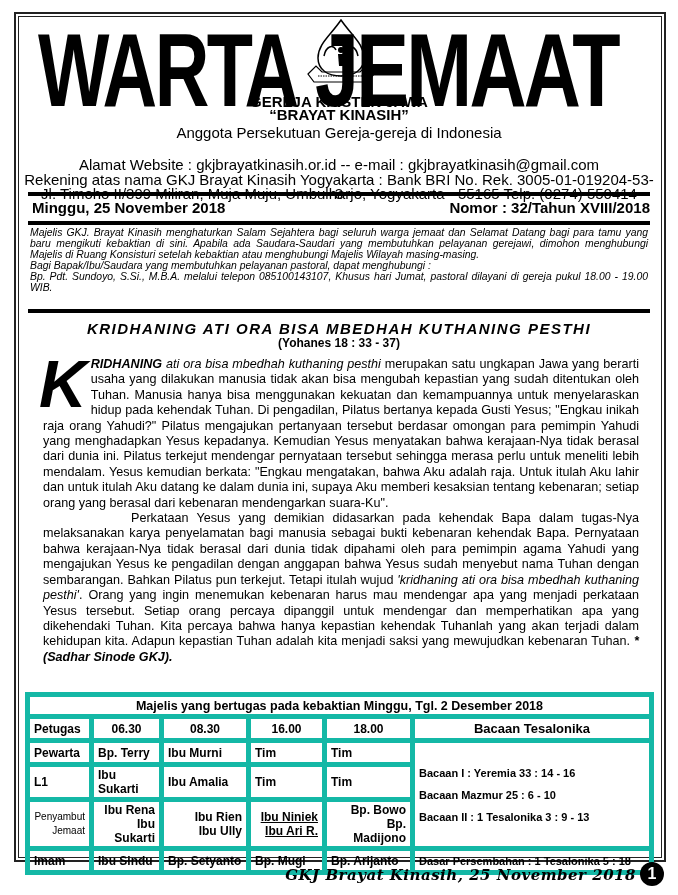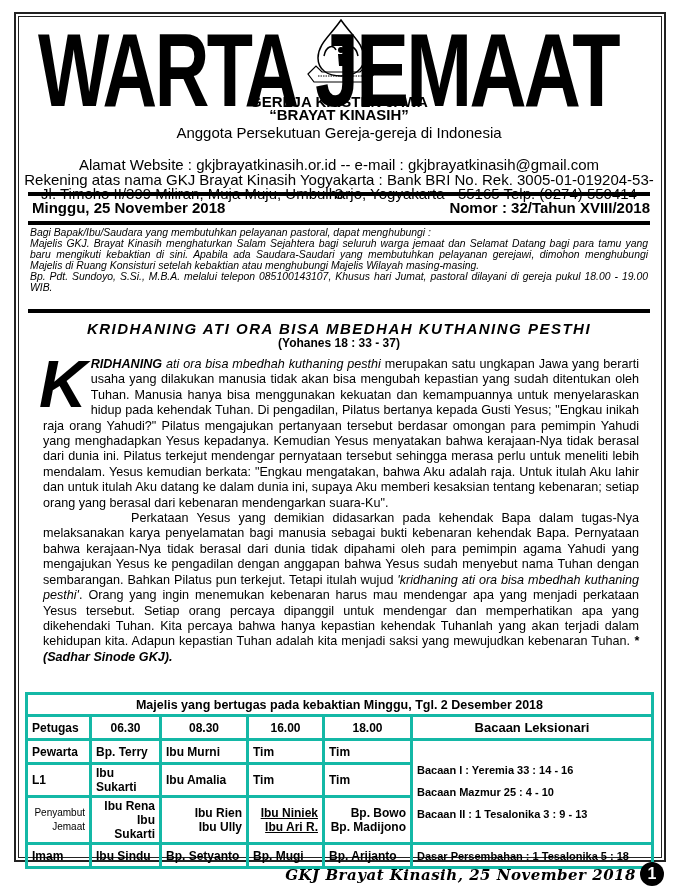--- a/index.html
+++ b/index.html
@@ -37,21 +37,21 @@
 
     .title { position: absolute; top: 320px; left: 24px; width: 630px; text-align: center; font-style: italic; font-weight: 900; font-size: 15px; letter-spacing: 1.5px; }
     .subtitle { position: absolute; top: 336px; left: 24px; width: 630px; text-align: center; font-weight: bold; font-size: 12px; }
 
     .article { position: absolute; top: 357px; left: 43px; width: 596px; font-size: 12.6px; line-height: 15.4px; text-align: justify; }
     .dropcap { float: left; font-weight: 900; font-style: italic; font-size: 66px; line-height: 50px; height: 46px; margin: 2px 4px 0 -4px; }
     .article p { margin: 0; }
     .indent { text-indent: 88px; }
 
     table.jadwal { position: absolute; top: 692px; left: 25px; width: 629px; border-collapse: collapse; font-size: 12px; font-weight: bold; }
-    table.jadwal td { border: 3px solid #14b8a6; padding: 1px 4px; vertical-align: middle; height: 24px; }
+    table.jadwal td { border: 5px solid #14b8a6; padding: 1px 4px; vertical-align: middle; height: 24px; }
     table.jadwal .caption-cell { text-align: center; font-size: 12.5px; height: 22px; }
     table.jadwal .center { text-align: center; }
     table.jadwal .small { font-size: 10px; line-height: 12px; }
     table.jadwal .tall { height: 44px; line-height: 14px; text-align: right; }
     table.jadwal .bacaan { line-height: 22px; font-size: 11px; vertical-align: middle; padding-left: 4px; }
     table.jadwal .dasar { font-size: 11px; }
     table.jadwal .lek { font-size: 13px; text-align: center; }
     .col-gray { border-left: 2px solid #999 !important; }
 
     .footer { position: absolute; top: 866px; right: 42px; font-family: "DejaVu Serif", serif; font-style: italic; font-weight: bold; font-size: 15px; letter-spacing: 0.5px; }
@@ -82,22 +82,22 @@
 <div class="info-line il2">Jl. Timoho II/399 Miliran, Muja Muju, Umbulharjo, Yogyakarta - 55165  Telp. (0274) 550414</div>
 <div class="info-line il3">Alamat Website : gkjbrayatkinasih.or.id  --   e-mail : gkjbrayatkinasih@gmail.com</div>
 <div class="info-line il4">Rekening atas nama GKJ Brayat Kinasih Yogyakarta : Bank BRI No. Rek. 3005-01-019204-53-3</div>
 
 <div class="rule-heavy r1"></div>
 <div class="date-line">Minggu, 25 November 2018</div>
 <div class="nomor-line">Nomor :  32/Tahun XVIII/2018</div>
 <div class="rule-heavy r2"></div>
 
 <div class="welcome">
+  <div>Majelis GKJ. Brayat Kinasih menghaturkan Salam Sejahtera bagi seluruh warga jemaat dan Selamat Datang bagi para tamu yang baru mengikuti kebaktian di sini. Apabila ada Saudara-Saudari yang membutuhkan pelayanan gerejawi, dimohon menghubungi Majelis di Ruang Konsisturi setelah kebaktian atau menghubungi Majelis Wilayah masing-masing.</div>
   <div>Bagi Bapak/Ibu/Saudara yang membutuhkan pelayanan pastoral, dapat menghubungi :</div>
-  <div>Majelis GKJ. Brayat Kinasih menghaturkan Salam Sejahtera bagi seluruh warga jemaat dan Selamat Datang bagi para tamu yang baru mengikuti kebaktian di sini. Apabila ada Saudara-Saudari yang membutuhkan pelayanan gerejawi, dimohon menghubungi Majelis di Ruang Konsisturi setelah kebaktian atau menghubungi Majelis Wilayah masing-masing.</div>
   <div>Bp. Pdt. Sundoyo, S.Si., M.B.A. melalui telepon 085100143107, Khusus hari Jumat, pastoral dilayani di gereja pukul 18.00 - 19.00 WIB.</div>
 </div>
 
 <div class="rule-heavy r3"></div>
 
 <div class="title">KRIDHANING ATI ORA BISA MBEDHAH KUTHANING PESTHI</div>
 <div class="subtitle">(Yohanes 18 : 33 - 37)</div>
 
 <div class="article">
   <p>
@@ -112,31 +112,31 @@
   <tbody>
       <tr>
     <td class="caption-cell" colspan="6">Majelis yang bertugas pada kebaktian Minggu, Tgl. 2 Desember 2018</td>
   </tr>
   <tr>
     <td style="width:64px">Petugas</td>
     <td class="center" style="width:70px">06.30</td>
     <td class="center" style="width:87px">08.30</td>
     <td class="center col-gray" style="width:76px">16.00</td>
     <td class="center" style="width:88px">18.00</td>
-    <td class="lek">Bacaan Leksionari</td>
+    <td class="lek">Bacaan Tesalonika</td>
   </tr>
   <tr>
     <td>Pewarta</td>
     <td>Bp. Terry</td>
     <td>Ibu Murni</td>
     <td class="col-gray">Tim</td>
     <td>Tim</td>
     <td class="bacaan" rowspan="3">
       <div>Bacaan I : Yeremia 33 : 14 - 16</div>
-      <div>Bacaan Mazmur  25 : 4 - 10</div>
+      <div>Bacaan Mazmur  25 : 6 - 10</div>
       <div>Bacaan II : 1 Tesalonika 3 : 9 - 13</div>
     </td>
   </tr>
   <tr>
     <td>L1</td>
     <td>Ibu Sukarti</td>
     <td>Ibu Amalia</td>
     <td class="col-gray">Tim</td>
     <td>Tim</td>
   </tr>

